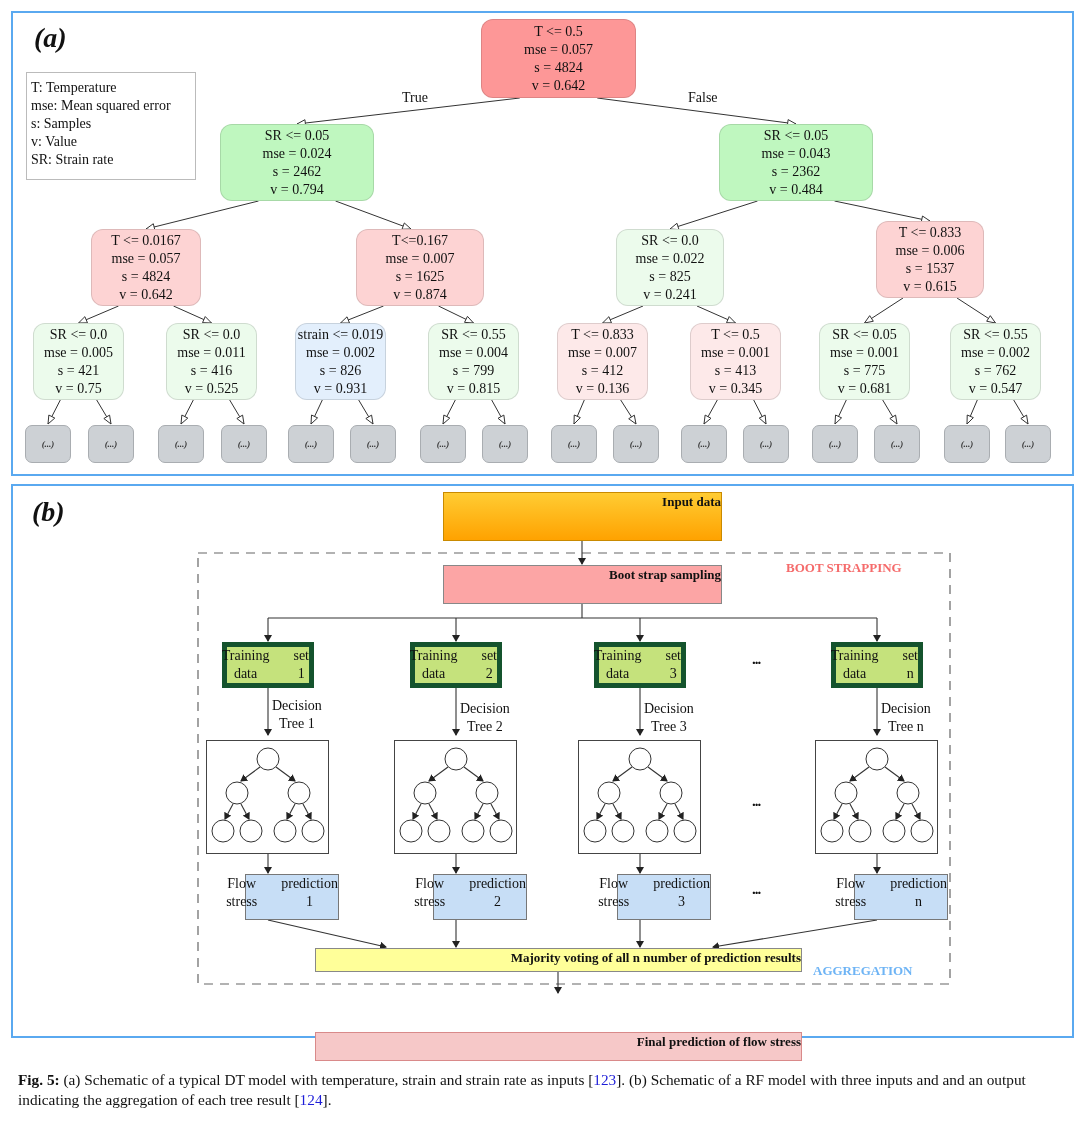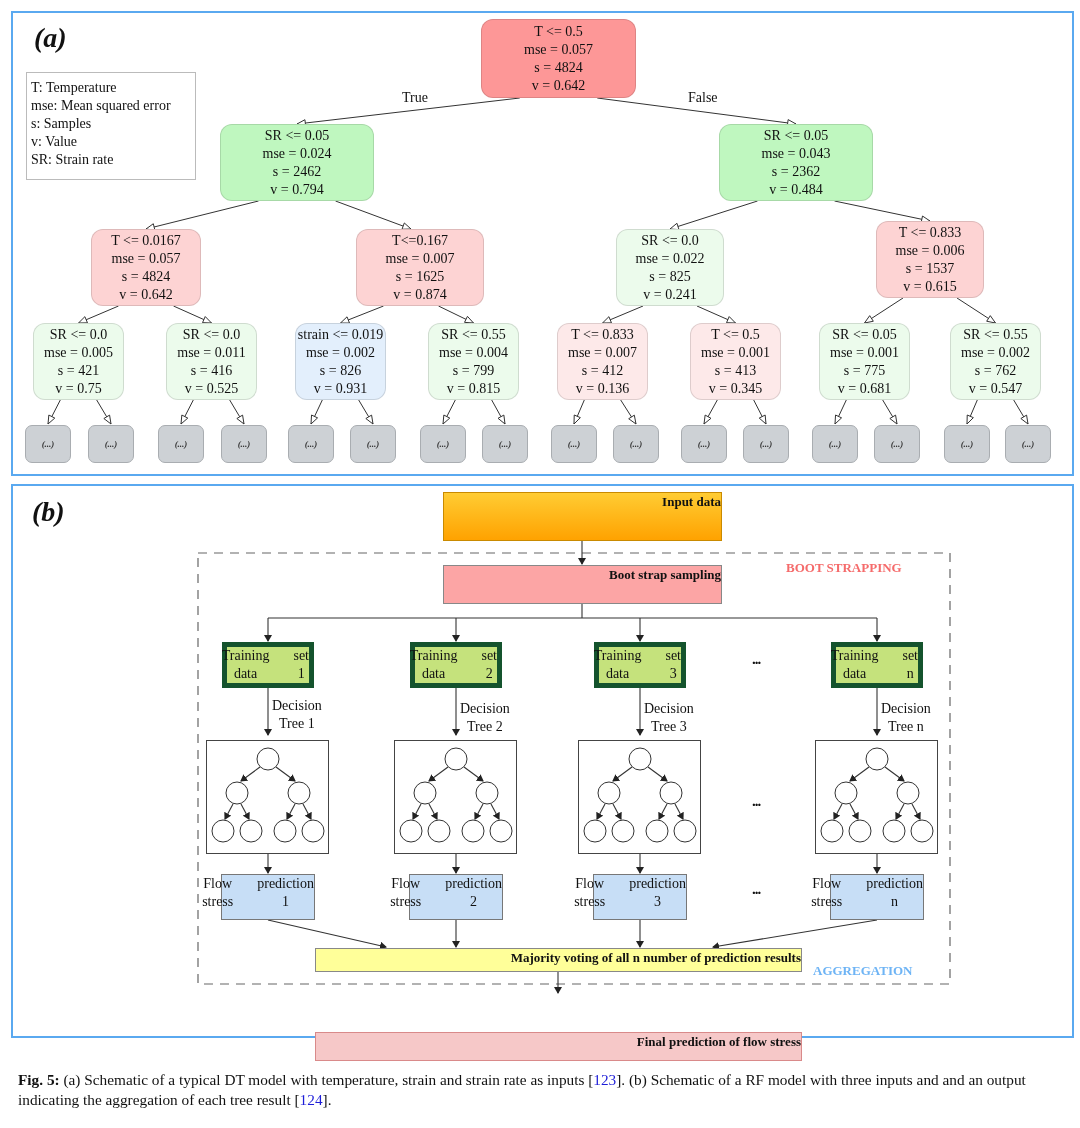--- a/index.html
+++ b/index.html
@@ -16,21 +16,21 @@
             display:flex; flex-direction:column; justify-content:center; }
     .leaf { position:absolute; width:46px; height:38px; border-radius:7px; background:#cdd1d5;
             border:1px solid #a9adb1; box-sizing:border-box; font-size:9px; font-style:italic; font-weight:bold;
             display:flex; align-items:center; justify-content:center; color:#333; }
     .edge-label { position:absolute; font-size:14px; }
     svg.overlay { position:absolute; left:0; top:0; }
     .box { position:absolute; box-sizing:border-box; text-align:center; display:flex; flex-direction:row;
            justify-content:flex-end; font-size:14px; line-height:18px;gap:24px; }
     .bold { font-weight:bold; font-size:13px; }
     .train { background:#c5e27c; border:5px solid #14532d; width:92px; height:46px; }
-    .pred { background:#c7def6; border:1px solid #777; width:94px; height:46px; }
+    .pred { background:#c7def6; border:1px solid #777; width:94px; height:46px;margin-left:24px; }
     .treebox { position:absolute; width:123px; height:114px; border:1px solid #444; box-sizing:border-box; }
     .dtlabel { position:absolute; font-size:14px; line-height:18px; text-align:center; }
     .dots { position:absolute; font-weight:bold; font-size:15px; letter-spacing:-1px; }
     .section-tag { position:absolute; font-weight:bold; font-size:13px; }
     #caption { position:absolute; left:18px; top:1070px; width:1060px; font-size:15.3px; line-height:20px; }
     .ref { color:#1d1dd8; }
   </style>
 </head>
 <body>
 

